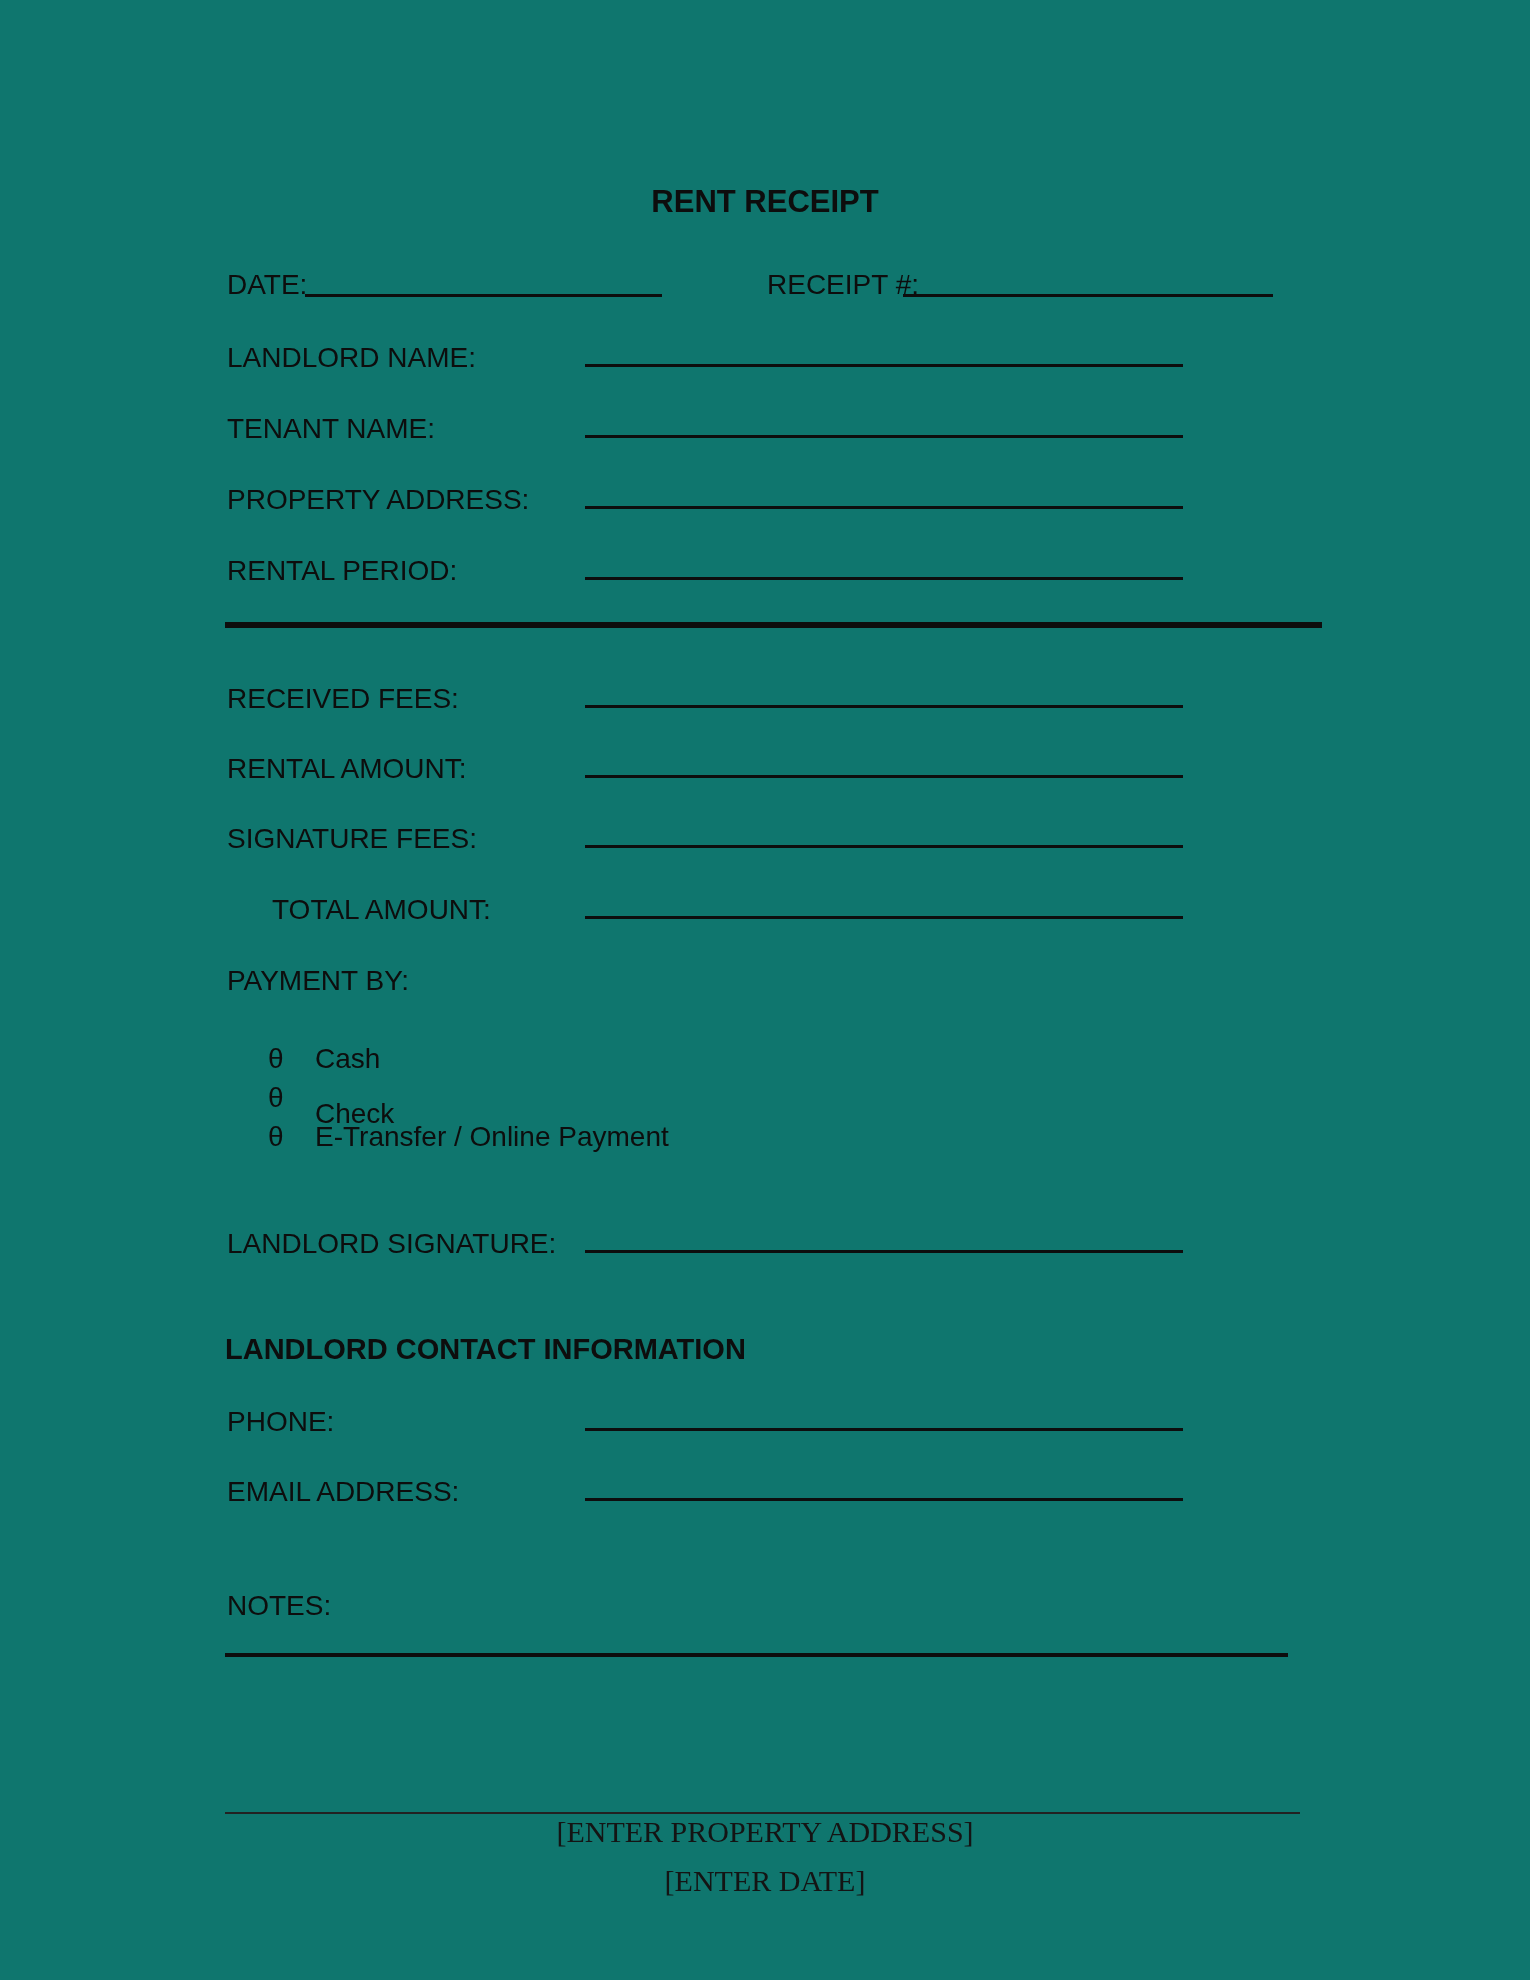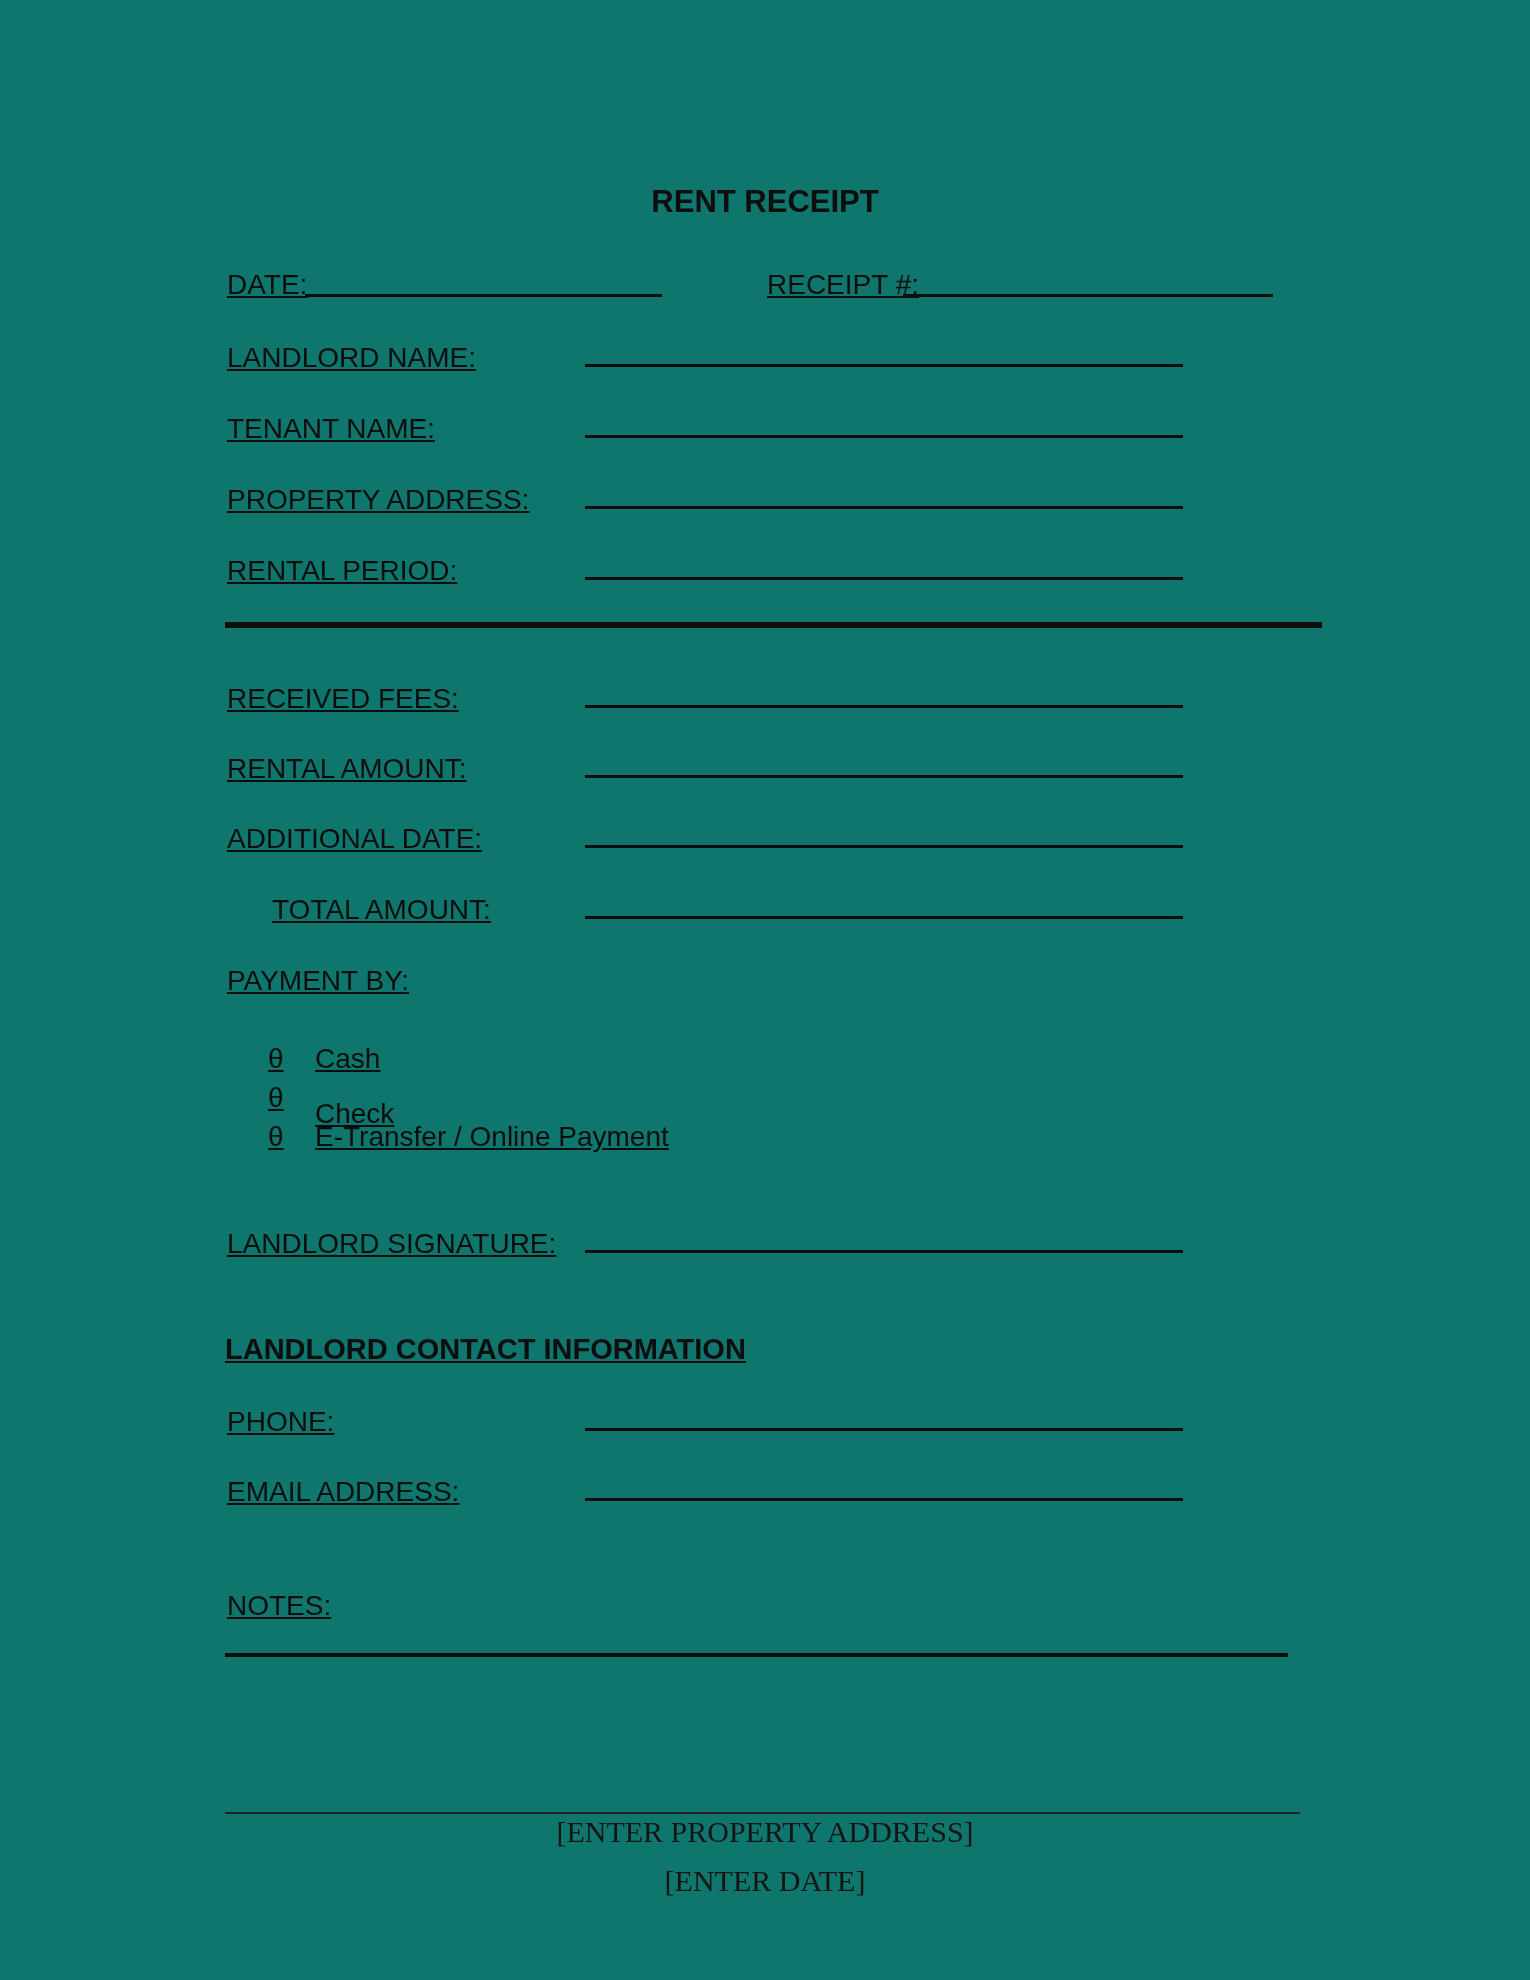--- a/index.html
+++ b/index.html
@@ -5,21 +5,21 @@
   html, body { margin: 0; padding: 0; background: #ffffff; }
   .page {
     position: relative;
     width: 1530px;
     height: 1980px;
     background: #0f766e;
     color: #0d0d0d;
     font-family: "Liberation Sans", sans-serif;
     overflow: hidden;
   }
-  .abs { position: absolute; white-space: nowrap; text-decoration: underline; }
+  .abs { position: absolute; white-space: nowrap; }
   .title {
     position: absolute;
     top: 184px; left: 0; width: 100%;
     text-align: center;
     font-size: 31px;
     font-weight: bold;
     letter-spacing: 0px;
   }
   .lbl { font-size: 28px; }
   .lbl-bold { font-size: 29px; font-weight: bold; }
@@ -80,21 +80,21 @@
   <span class="blank" style="top:577px; left:585px; width:598px;"></span>
 
   <div class="divider" style="top:622px;"></div>
 
   <span class="abs lbl" style="top:683px; left:227px;">RECEIVED FEES:</span>
   <span class="blank" style="top:705px; left:585px; width:598px;"></span>
 
   <span class="abs lbl" style="top:753px; left:227px;">RENTAL AMOUNT:</span>
   <span class="blank" style="top:775px; left:585px; width:598px;"></span>
 
-  <span class="abs lbl" style="top:823px; left:227px;">ADDITIONAL DATE:</span>
+  <span class="abs lbl" style="top:823px; left:227px;">SIGNATURE FEES:</span>
   <span class="blank" style="top:845px; left:585px; width:598px;"></span>
 
   <span class="abs lbl" style="top:894px; left:272px;">TOTAL AMOUNT:</span>
   <span class="blank" style="top:916px; left:585px; width:598px;"></span>
 
   <span class="abs lbl" style="top:965px; left:227px;">PAYMENT BY:</span>
 
   <span class="abs opt-row opt-bullet" style="top:1043px; left:268px;">θ</span>
   <span class="abs opt-row opt-text" style="top:1043px; left:315px;">Cash</span>
 

